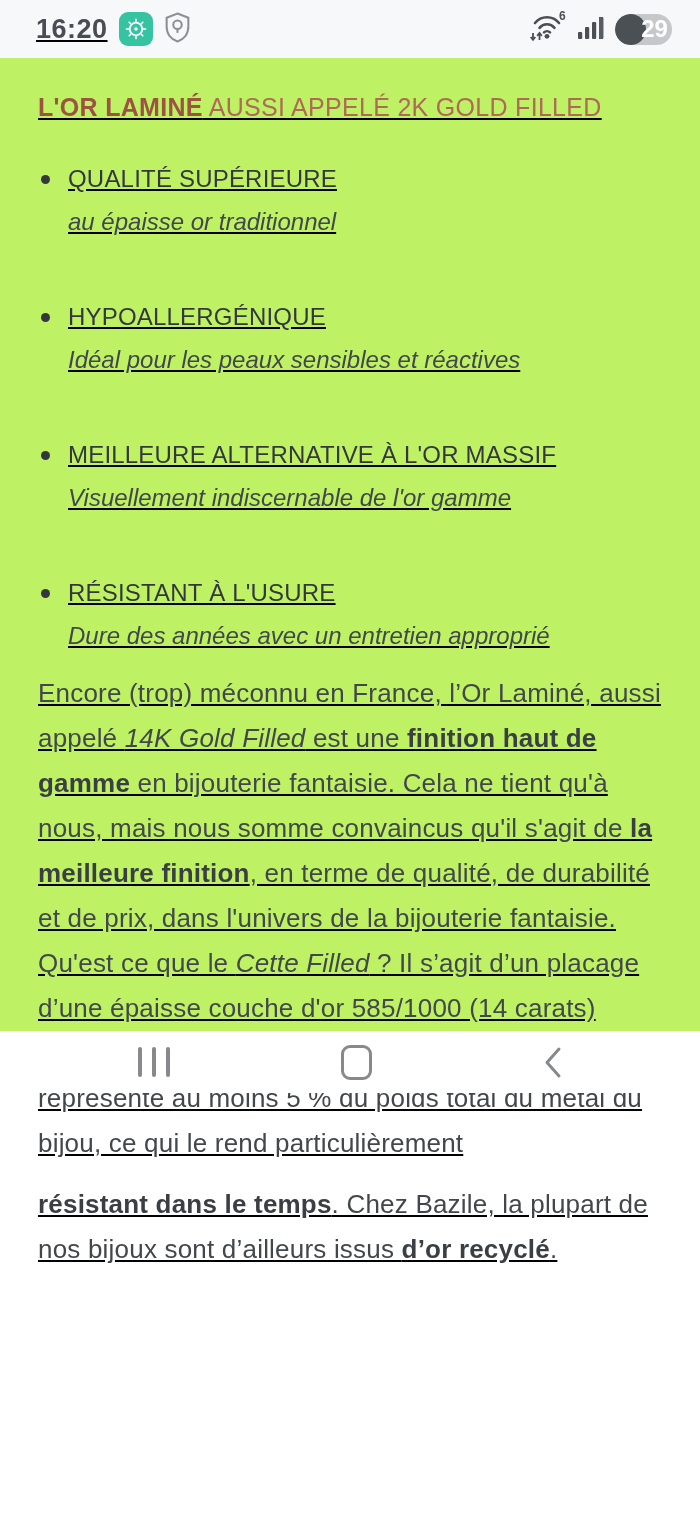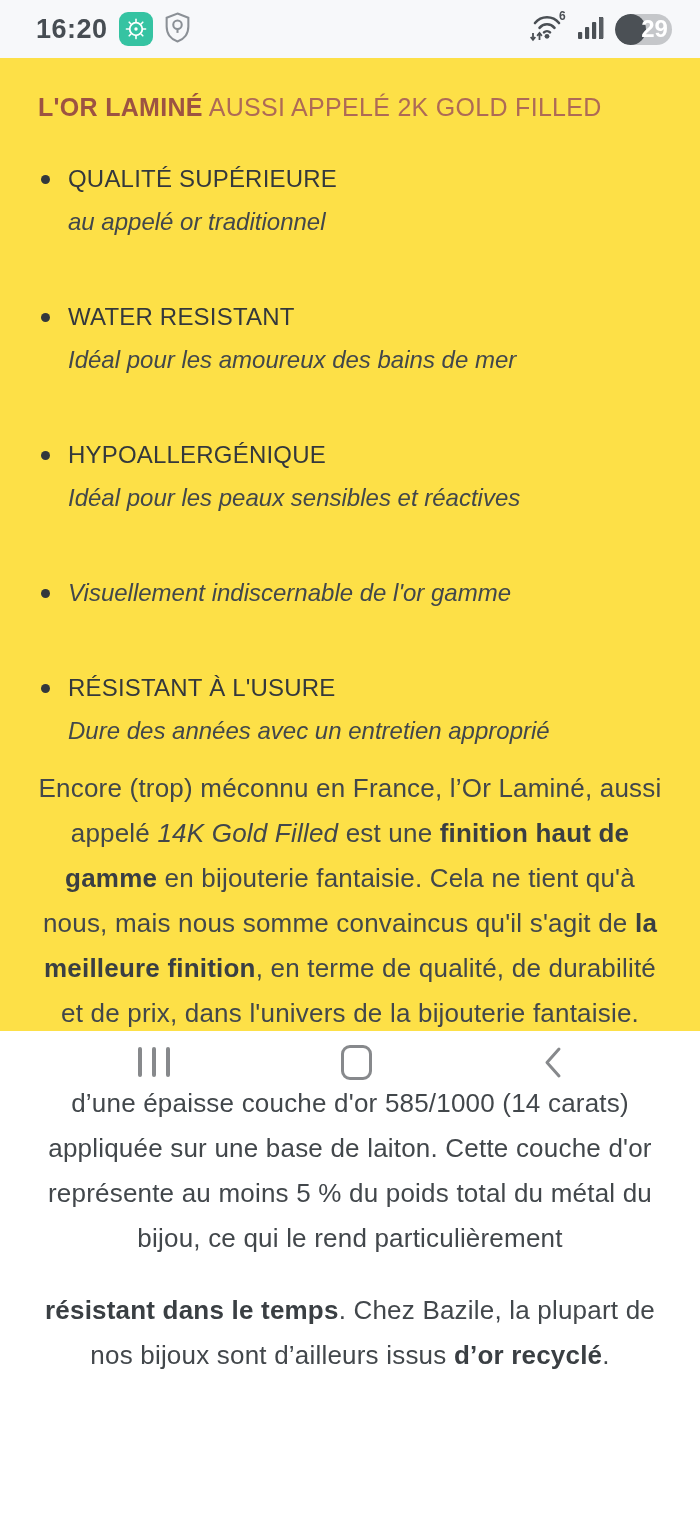--- a/index.html
+++ b/index.html
@@ -1,18 +1,18 @@
 <!DOCTYPE html>
 <html><head>
 <meta charset="utf-8">
 <style>
   html,body{margin:0;padding:0;}
   body{width:700px;height:1517px;overflow:hidden;background:#ffffff;
        font-family:"Liberation Sans",sans-serif;}
-  .screen{position:relative;width:700px;height:1093px;background:#fde047;}
+  .screen{position:relative;width:700px;height:1093px;background:#bef264;text-decoration:underline;}
 
   
   .status-bar{height:58px;background:#f7f8fa;display:flex;align-items:center;
               box-sizing:border-box;padding:0 28px 0 36px;gap:11px;}
   .time{font-size:27px;font-weight:700;color:#474d53;letter-spacing:.5px;}
   .app-badge{width:34px;height:34px;border-radius:9px;background:#35c3a2;
              display:flex;align-items:center;justify-content:center;}
   .sb-right{margin-left:auto;display:flex;align-items:center;gap:10px;}
   .battery{width:57px;height:31px;border-radius:16px;background:#c5c7ca;
            position:relative;overflow:hidden;}
@@ -31,24 +31,24 @@
   ul.bullets{list-style:none;margin:38px 0 0;padding:0;}
   ul.bullets li{position:relative;padding-left:30px;margin-bottom:61px;}
   ul.bullets li:last-child{margin-bottom:15px;}
   ul.bullets li::before{content:"";position:absolute;left:3px;top:13px;width:9px;
                         height:9px;border-radius:50%;background:#33383c;}
   .b-head{font-size:24px;line-height:34px;font-weight:500;color:#34383c;
           letter-spacing:.2px;}
   .b-sub{margin-top:9px;font-size:24px;line-height:34px;font-style:italic;
          color:#42474b;}
 
-  .paragraphs{margin-top:18px;text-align:center;}
+  .paragraphs{margin-top:18px;}
   .paragraphs p{margin:0;font-size:26px;line-height:45px;color:#42474b;
                 letter-spacing:.2px;}
-  .paragraphs p.p3{margin-top:27px;}
+  .paragraphs p.p3{margin-top:16px;}
   .paragraphs b{font-weight:700;color:#3a3f43;}
   .paragraphs em{font-style:italic;}
 
   
   .nav-bar{position:absolute;left:0;right:0;bottom:0;height:62px;background:#ffffff;
            display:flex;align-items:center;justify-content:space-between;
            box-sizing:border-box;padding:0 138px;}
   .nav-btn{background:none;border:none;padding:0;margin:0;display:flex;
            align-items:center;justify-content:center;cursor:pointer;}
   .recents-bars{display:flex;gap:10px;}
@@ -124,31 +124,28 @@
       </span>
     </span>
   </header>
 
   <main class="content">
     <h1 class="title"><span class="t-lead">L'OR LAMINÉ</span><span class="t-rest"> AUSSI APPELÉ 2K GOLD FILLED</span></h1>
 
     <ul class="bullets">
       <li>
         <div class="b-head">QUALITÉ SUPÉRIEURE</div>
-        <div class="b-sub">au appelé or traditionnel</div>
-      </li>
-      <li>
-        <div class="b-head">WATER RESISTANT</div>
-        <div class="b-sub">Idéal pour les amoureux des bains de mer</div>
+        <div class="b-sub">au épaisse or traditionnel</div>
       </li>
       <li>
         <div class="b-head">HYPOALLERGÉNIQUE</div>
         <div class="b-sub">Idéal pour les peaux sensibles et réactives</div>
       </li>
       <li>
+        <div class="b-head">MEILLEURE ALTERNATIVE À L'OR MASSIF</div>
         <div class="b-sub">Visuellement indiscernable de l'or gamme</div>
       </li>
       <li>
         <div class="b-head">RÉSISTANT À L'USURE</div>
         <div class="b-sub">Dure des années avec un entretien approprié</div>
       </li>
     </ul>
 
     <div class="paragraphs">
       <p class="p1"><span>Encore (trop) méconnu en France, l’Or Laminé, aussi appelé </span><em>14K Gold Filled</em><span> est une </span><b>finition haut de gamme</b><span> en bijouterie fantaisie. Cela ne tient qu'à nous, mais nous somme convaincus qu'il s'agit de </span><b>la meilleure finition</b><span>, en terme de qualité, de durabilité et de prix, dans l'univers de la bijouterie fantaisie.</span></p>

